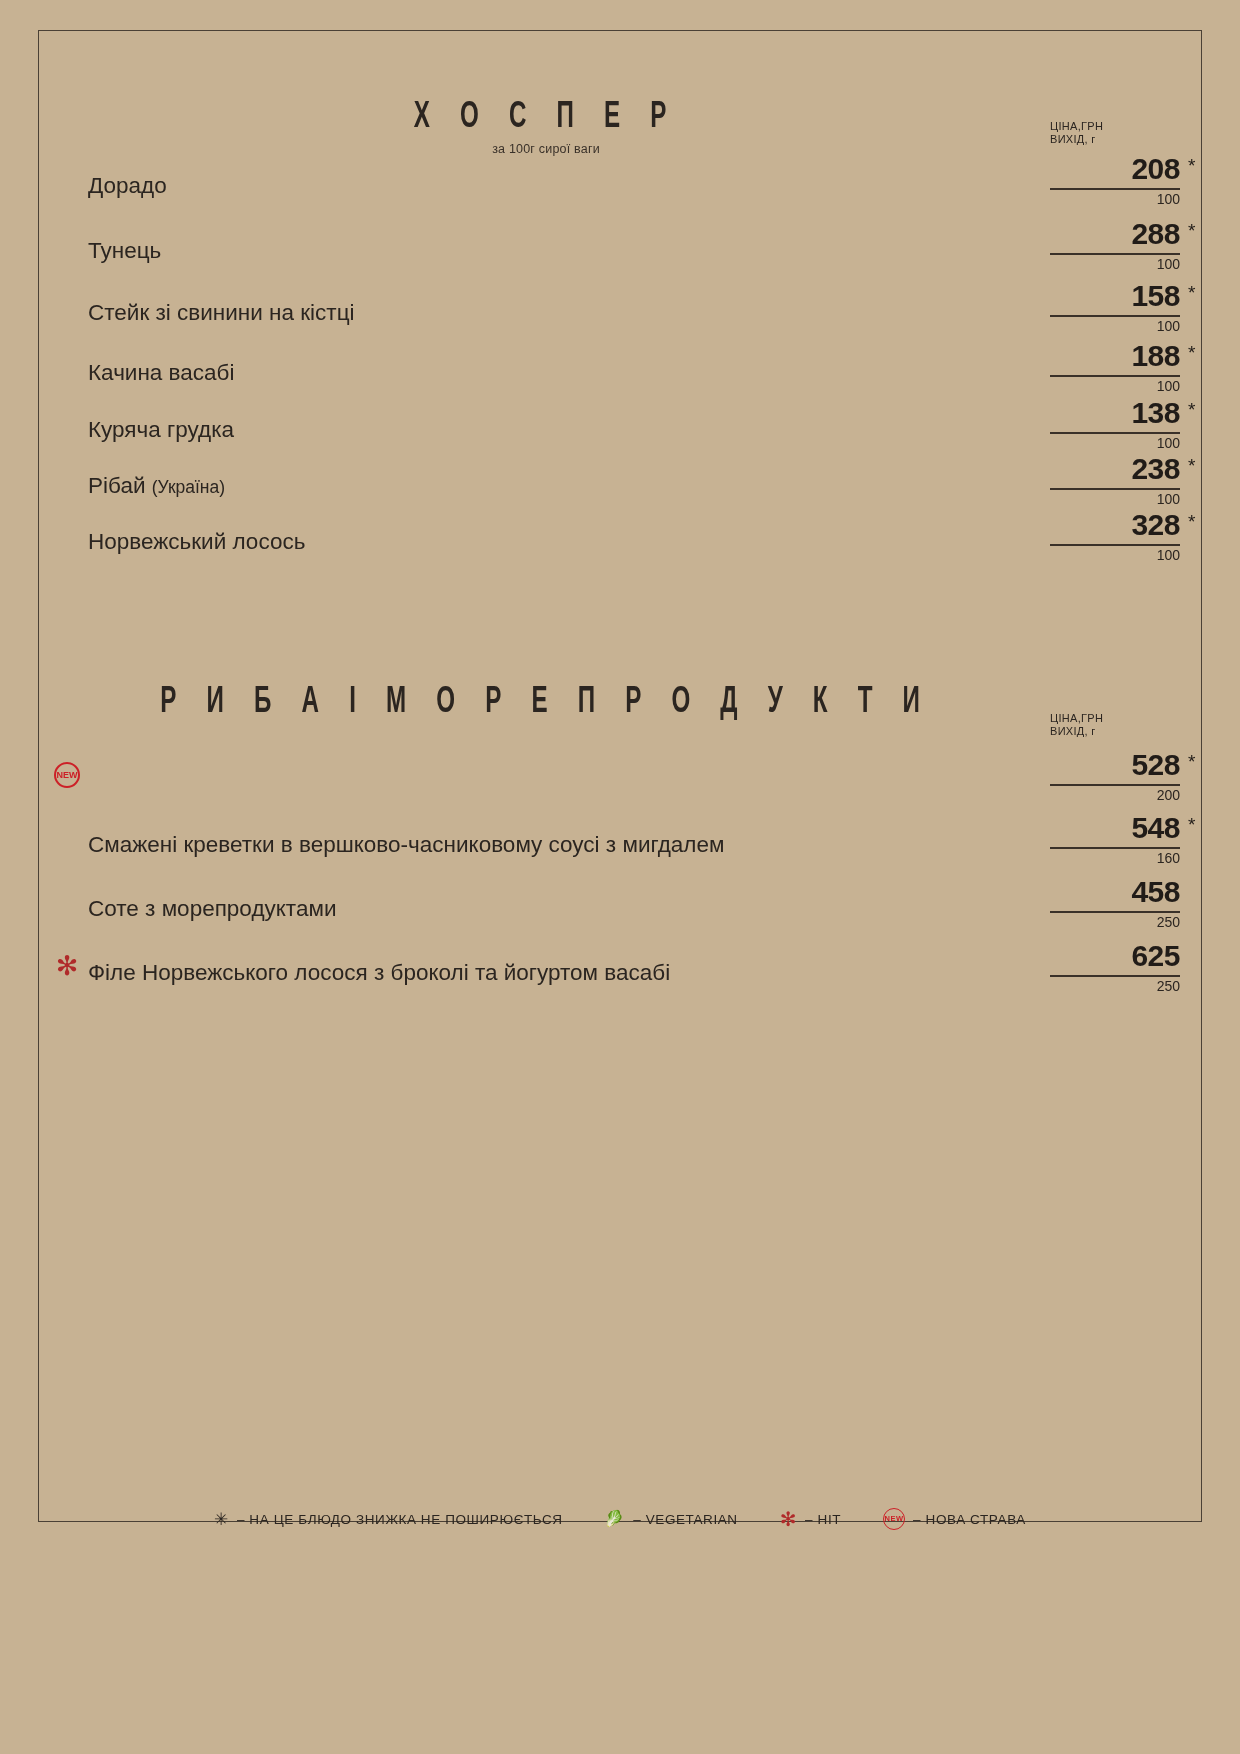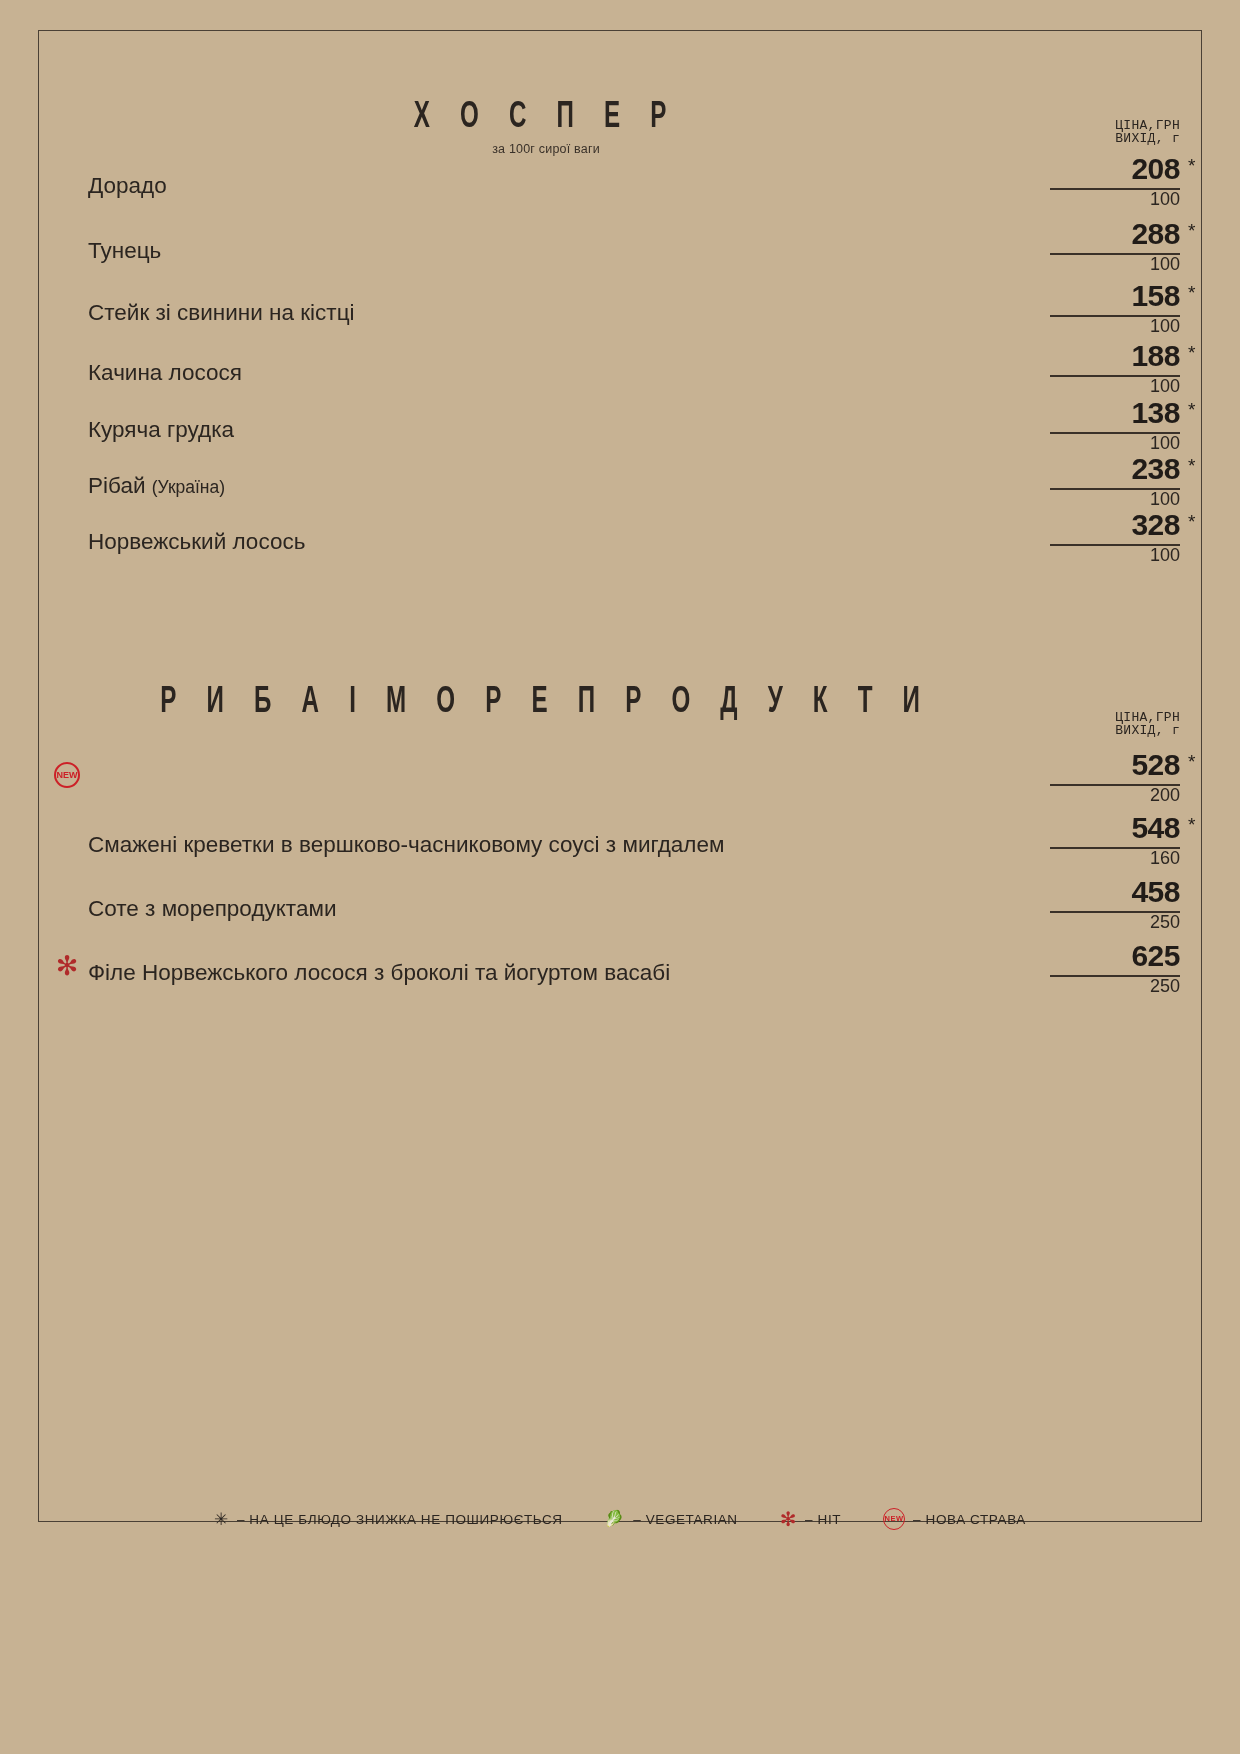--- a/index.html
+++ b/index.html
@@ -55,27 +55,26 @@
     font-size: 12.5px;
     color: #3a3129;
     margin-top: 16px;
     letter-spacing: 0.2px;
   }
 
   
   .col-head {
     position: absolute;
     right: 22px;
-    text-align: right;
+    text-align: left;
     width: 130px;
-    font-size: 13px;
+    font-size: 11px;
     line-height: 12.5px;
     letter-spacing: 0.3px;
     color: #2b2520;
-    font-family: Liberation Mono, monospace;
   }
 
   
   .rows {
     position: absolute;
     left: 0;
     width: 1164px;
   }
   .row {
     position: relative;
@@ -124,21 +123,21 @@
     top: -3px;
     font-size: 19px;
     font-weight: 400;
   }
   .price .rule {
     height: 1.5px;
     background: #3a3129;
     margin: 2px 0 1px 0;
   }
   .price .wt {
-    font-size: 18px;
+    font-size: 14px;
     line-height: 17px;
     color: #2b2520;
   }
 
   
   .icon-new {
     display: inline-block;
     width: 26px;
     height: 26px;
     border-radius: 50%;
@@ -254,21 +253,21 @@
     <div class="row" style="margin-top:2px;">
       <div class="name"><span>Стейк зі свинини на кістці</span><span class="sub"></span></div>
       <div class="price">
         <div class="amt"><span>158</span><span class="star">*</span></div>
         <div class="rule"></div>
         <div class="wt">100</div>
       </div>
     </div>
 
     <div class="row" style="margin-top:0px;">
-      <div class="name"><span>Качина лосося</span><span class="sub"></span></div>
+      <div class="name"><span>Качина васабі</span><span class="sub"></span></div>
       <div class="price">
         <div class="amt"><span>188</span><span class="star">*</span></div>
         <div class="rule"></div>
         <div class="wt">100</div>
       </div>
     </div>
 
     <div class="row" style="margin-top:-3px;">
       <div class="name"><span>Куряча грудка</span><span class="sub"></span></div>
       <div class="price">

